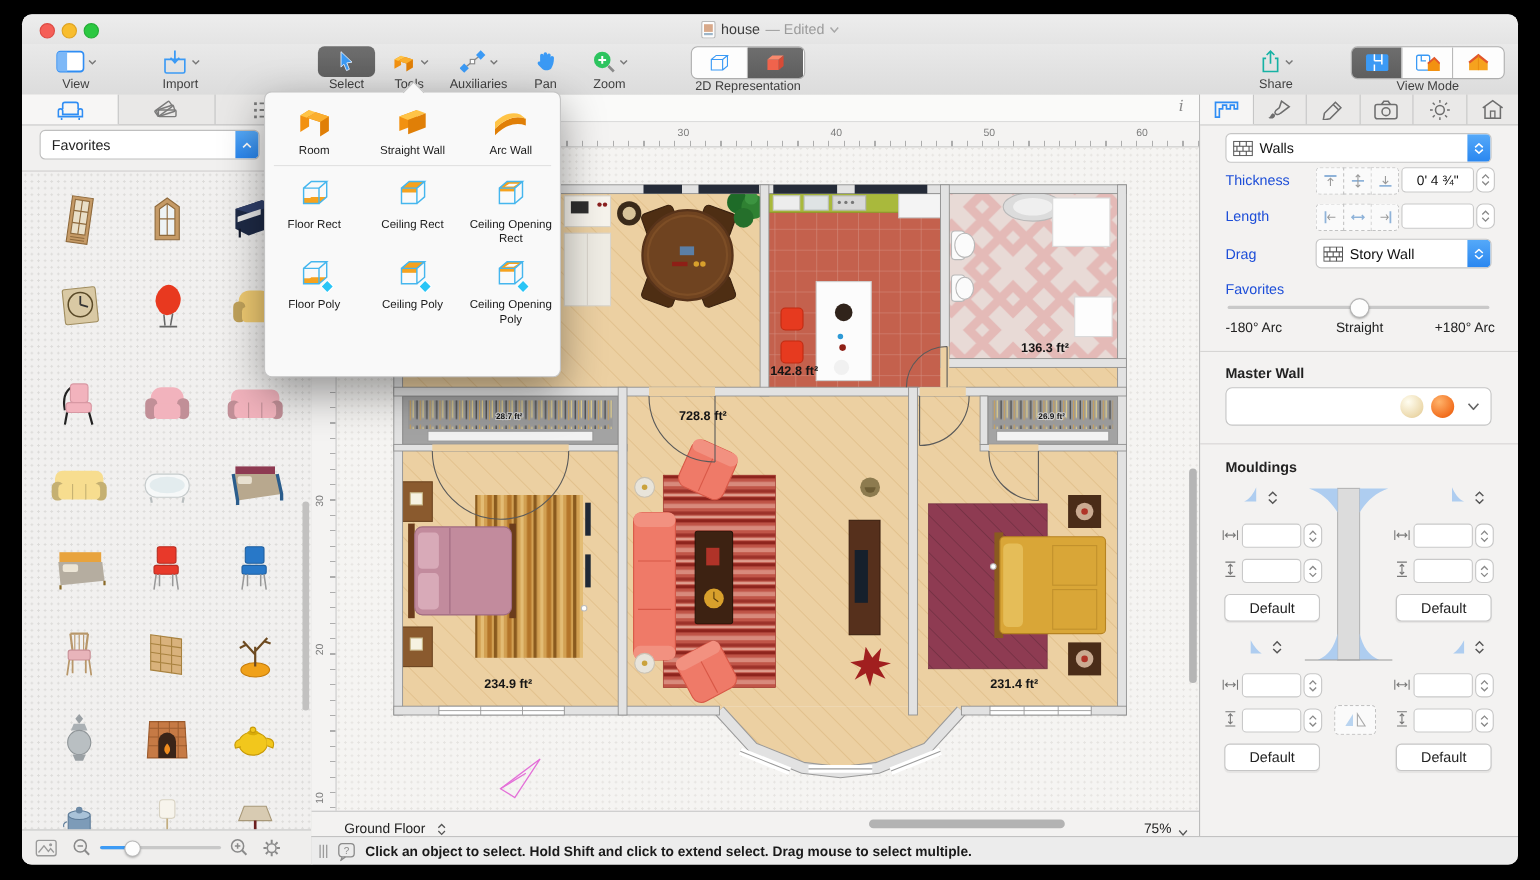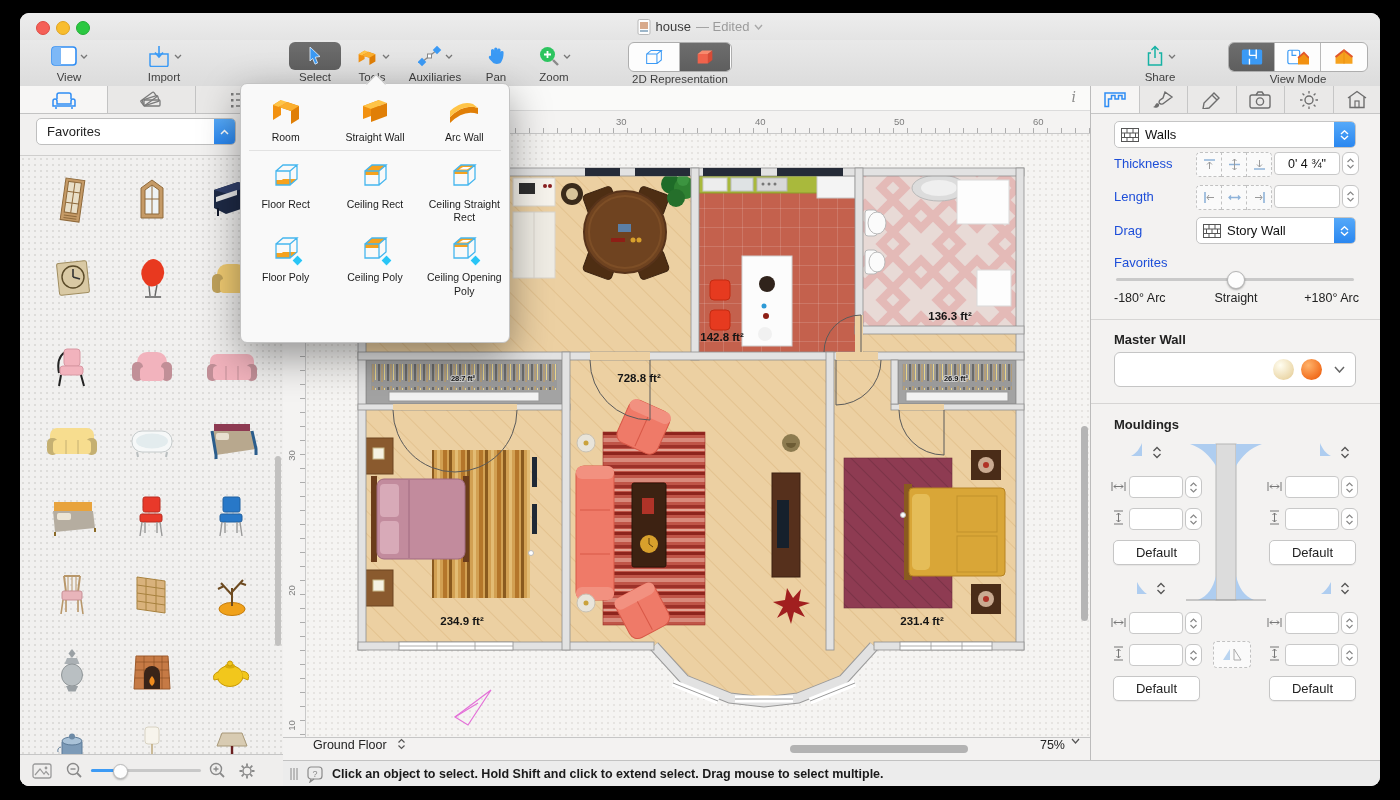--- a/index.html
+++ b/index.html
@@ -44,21 +44,21 @@
   #ruler-h{position:absolute;left:22px;top:24px;width:785px;height:22px;background:#f4f3f2;border-bottom:1px solid #c9c9c9;border-top:1px solid #dcdcdc;}
   #ruler-h .ticks{position:absolute;left:0;bottom:0;width:100%;height:5px;background:repeating-linear-gradient(90deg,#adadad 0 1px,transparent 1px 14px);}
   #ruler-v{position:absolute;left:0;top:46px;width:22px;height:606px;background:#f4f3f2;border-right:1px solid #c9c9c9;}
   #ruler-v .ticks{position:absolute;right:0;top:0;height:100%;width:5px;background:repeating-linear-gradient(180deg,#adadad 0 1px,transparent 1px 14px);}
   .rnum{position:absolute;font-size:9.5px;color:#7c7c7c;}
   .rnum.v{transform:rotate(-90deg);}
   #corner{position:absolute;left:0;top:24px;width:22px;height:22px;background:#f4f3f2;border-right:1px solid #c9c9c9;border-bottom:1px solid #c9c9c9;}
   #planwrap{position:absolute;left:22px;top:46px;width:785px;height:606px;background-image:radial-gradient(#e6e4e1 1px,transparent 1px);background-size:6px 6px;}
   #info-i{position:absolute;right:14px;top:3px;font-family:"DejaVu Serif",serif;font-style:italic;font-size:14px;color:#8b8b8b;}
   #vscroll{position:absolute;right:2px;top:340px;width:7px;height:195px;border-radius:4px;background:#b5b5b5;}
-  #floorbar{position:absolute;left:0;bottom:0;width:100%;height:22px;background:#f3f2f1;border-top:1px solid #c6c6c6;display:flex;align-items:flex-start;font-size:12.5px;color:#222;}
+  #floorbar{position:absolute;left:0;bottom:0;width:100%;height:22px;background:#f3f2f1;border-top:1px solid #c6c6c6;display:flex;align-items:flex-end;font-size:12.5px;color:#222;}
   #hthumb{position:absolute;left:384px;top:7px;width:178px;height:8px;border-radius:4px;background:#b3b3b3;}
   
   #inspector{position:absolute;left:1070px;top:73px;width:290px;height:674px;background:#f3f2f1;border-left:1px solid #bcbcbc;font-size:13px;color:#222;}
   #itabs{position:absolute;left:0;top:0;width:100%;height:27px;display:flex;background:#eae9e8;border-bottom:1px solid #c6c6c6;}
   .itab{flex:1;display:flex;align-items:center;justify-content:center;border-right:1px solid #c6c6c6;}
   .itab:last-child{border-right:none;}
   .itab.sel{background:#f6f5f4;}
   .dd{background:#fff;border:1px solid #c5c5c5;border-radius:5px;display:flex;align-items:center;overflow:hidden;}
   .dd .txt{flex:1;padding-left:6px;font-size:13px;color:#111;white-space:nowrap;}
   .fld{background:#fff;border:1px solid #c9c9c9;border-radius:4px;display:flex;align-items:center;justify-content:center;font-size:12.5px;color:#111;}
@@ -1121,21 +1121,21 @@
             </svg>
             <span class="lbl">Ceiling Rect</span>
           </div>
           <div class="popitem">
             <svg width="40" height="34" viewBox="0 0 40 34">
               <polygon points="10,11 24,11 31,5 17,5" fill="#f6a21e"></polygon>
               <polygon points="15,9.6 23,9.6 27,7 19,7" fill="#fdfdfd"></polygon>
               <rect x="10" y="11" width="14" height="3" fill="#f6a21e"></rect>
               <path d="M10 11 h14 v14 h-14 z M10 11 l7 -6 h14 l-7 6 M24 25 l7 -6 V5 M24 11 l7 -6" fill="none" stroke="#45b6ee" stroke-width="1.3"></path>
             </svg>
-            <span class="lbl">Ceiling Straight Rect</span>
+            <span class="lbl">Ceiling Opening Rect</span>
           </div>
           <div class="popitem">
             <svg width="40" height="34" viewBox="0 0 40 34">
               <polygon points="10,25 24,25 31,19 17,19" fill="#f6a21e"></polygon>
               <rect x="10" y="20" width="14" height="5" fill="#f6a21e"></rect>
               <path d="M10 11 h14 v14 h-14 z M10 11 l7 -6 h14 l-7 6 M24 25 l7 -6 V5 M24 11 l7 -6" fill="none" stroke="#45b6ee" stroke-width="1.3"></path>
               <rect x="27.5" y="23.5" width="8" height="8" transform="rotate(45 31.5 27.5)" fill="#29c5f6" stroke="#fff" stroke-width="1"></rect>
             </svg>
             <span class="lbl">Floor Poly</span>
           </div>

